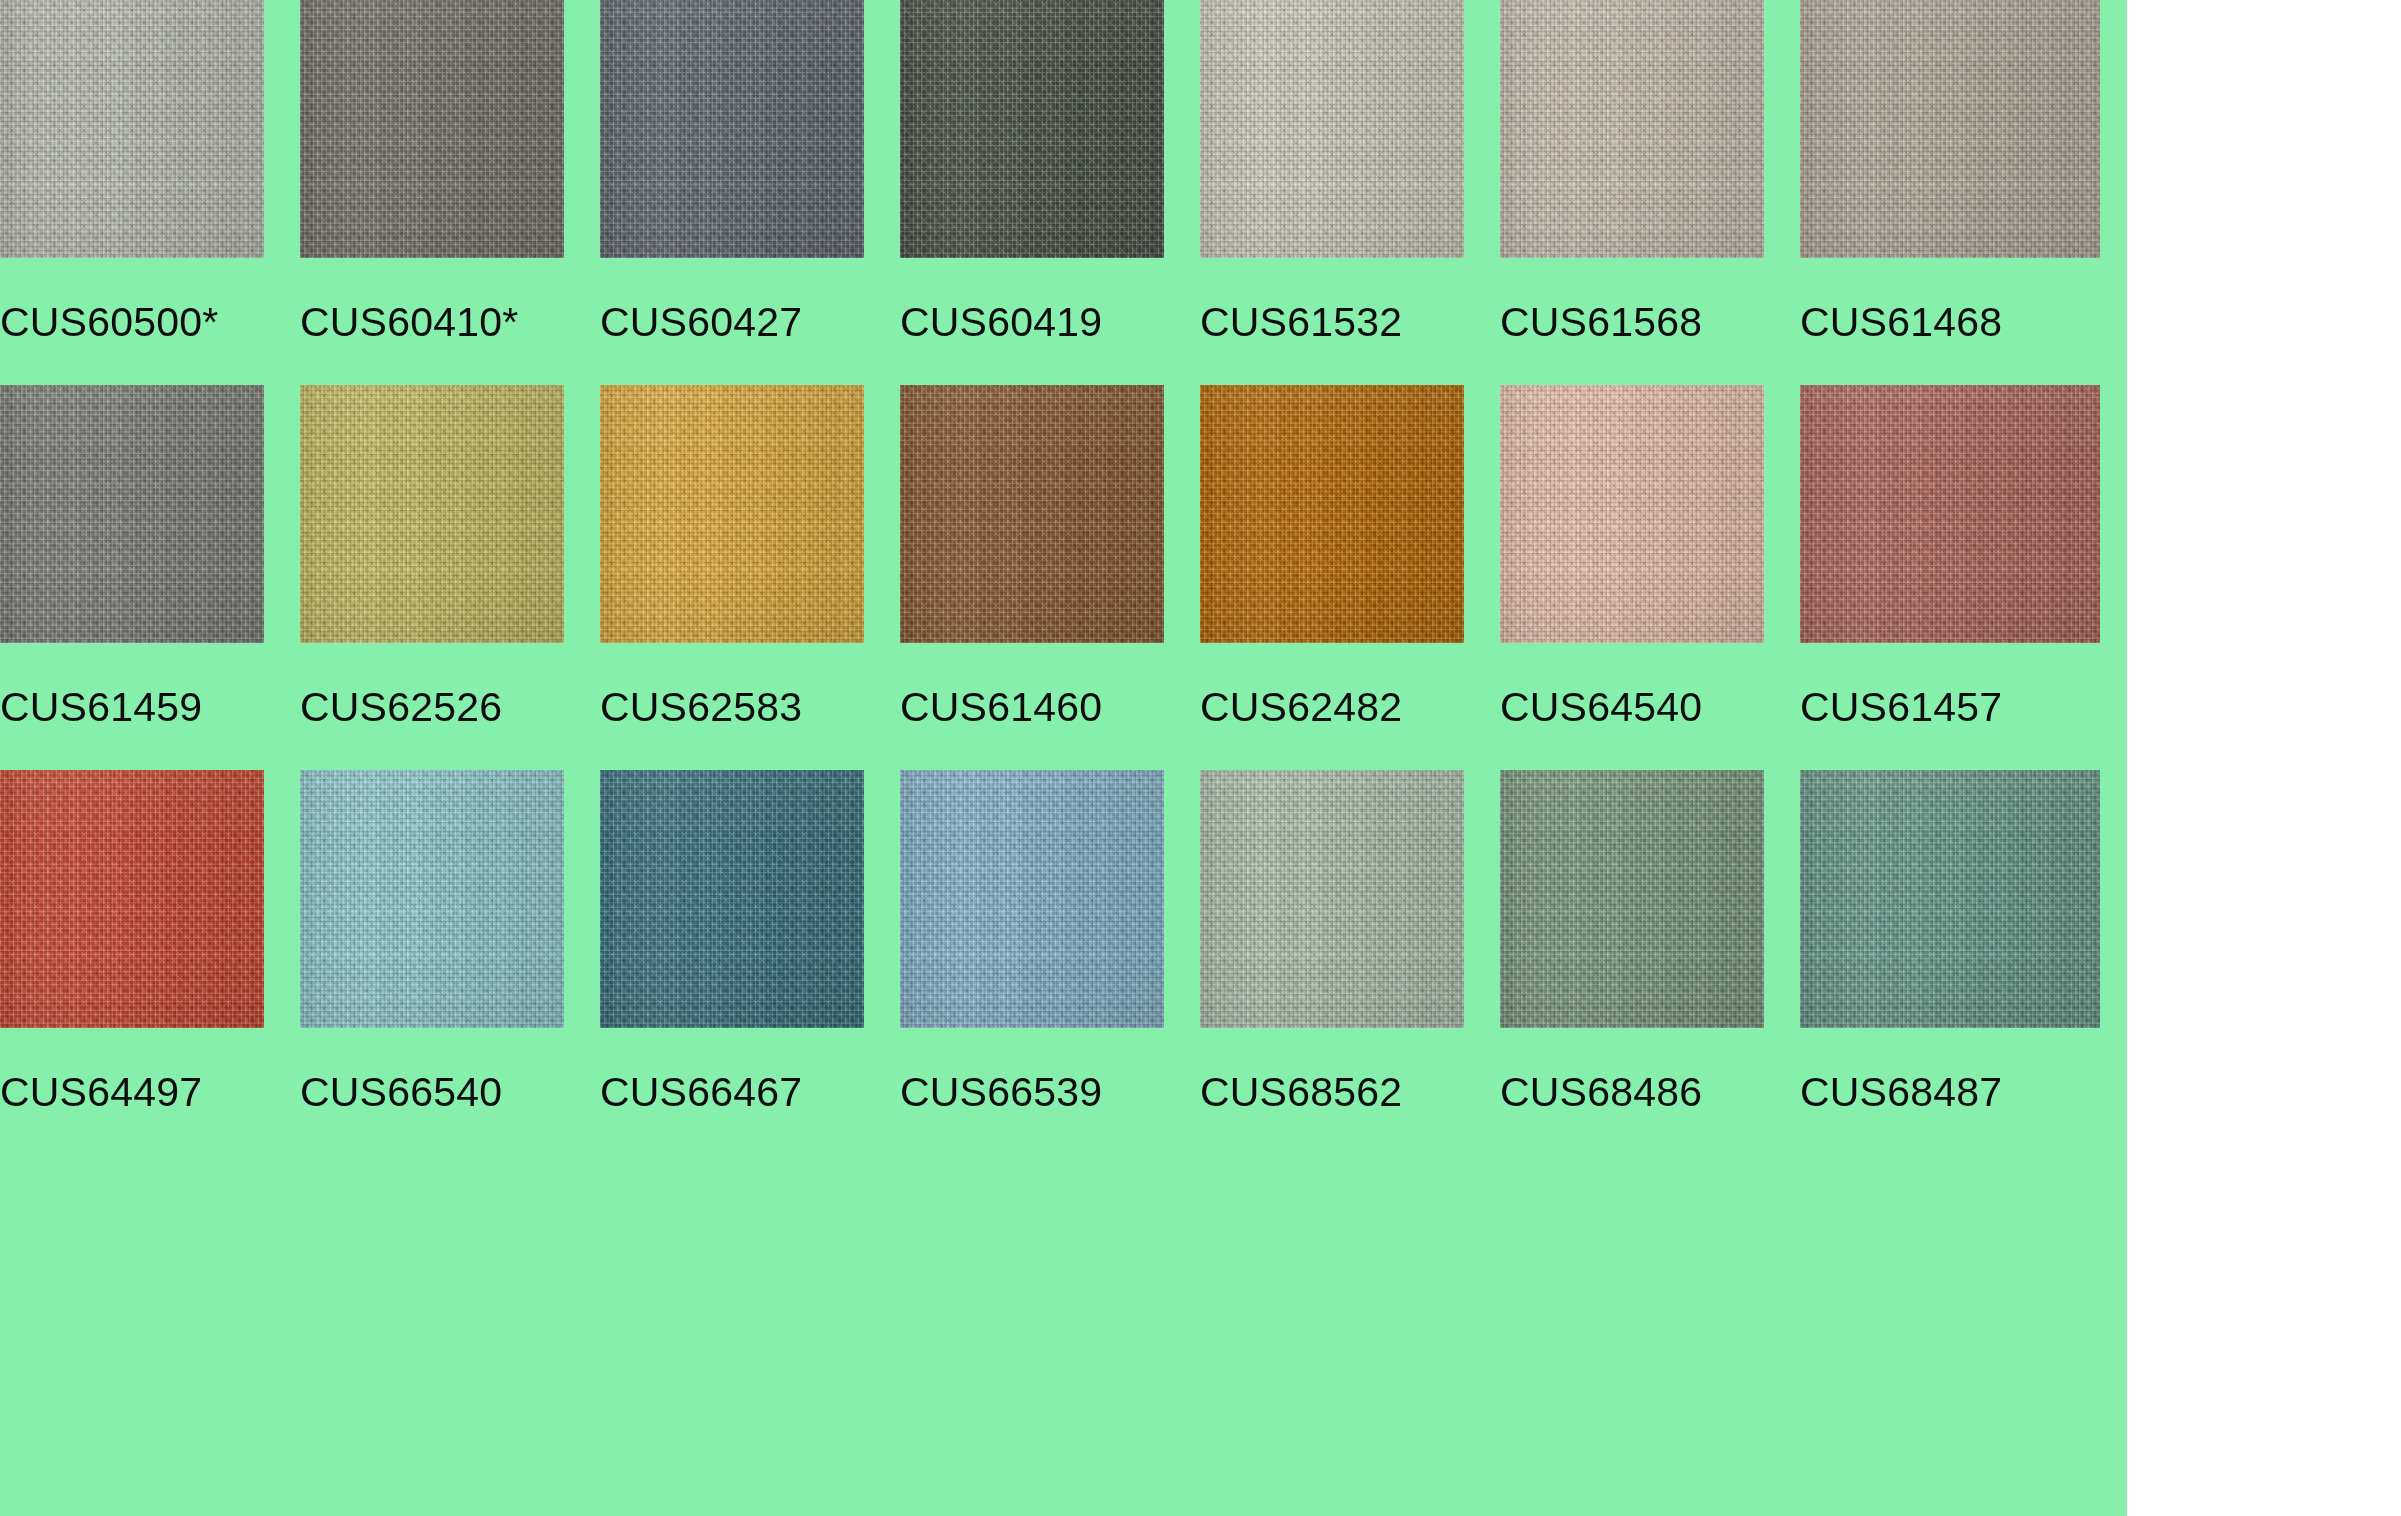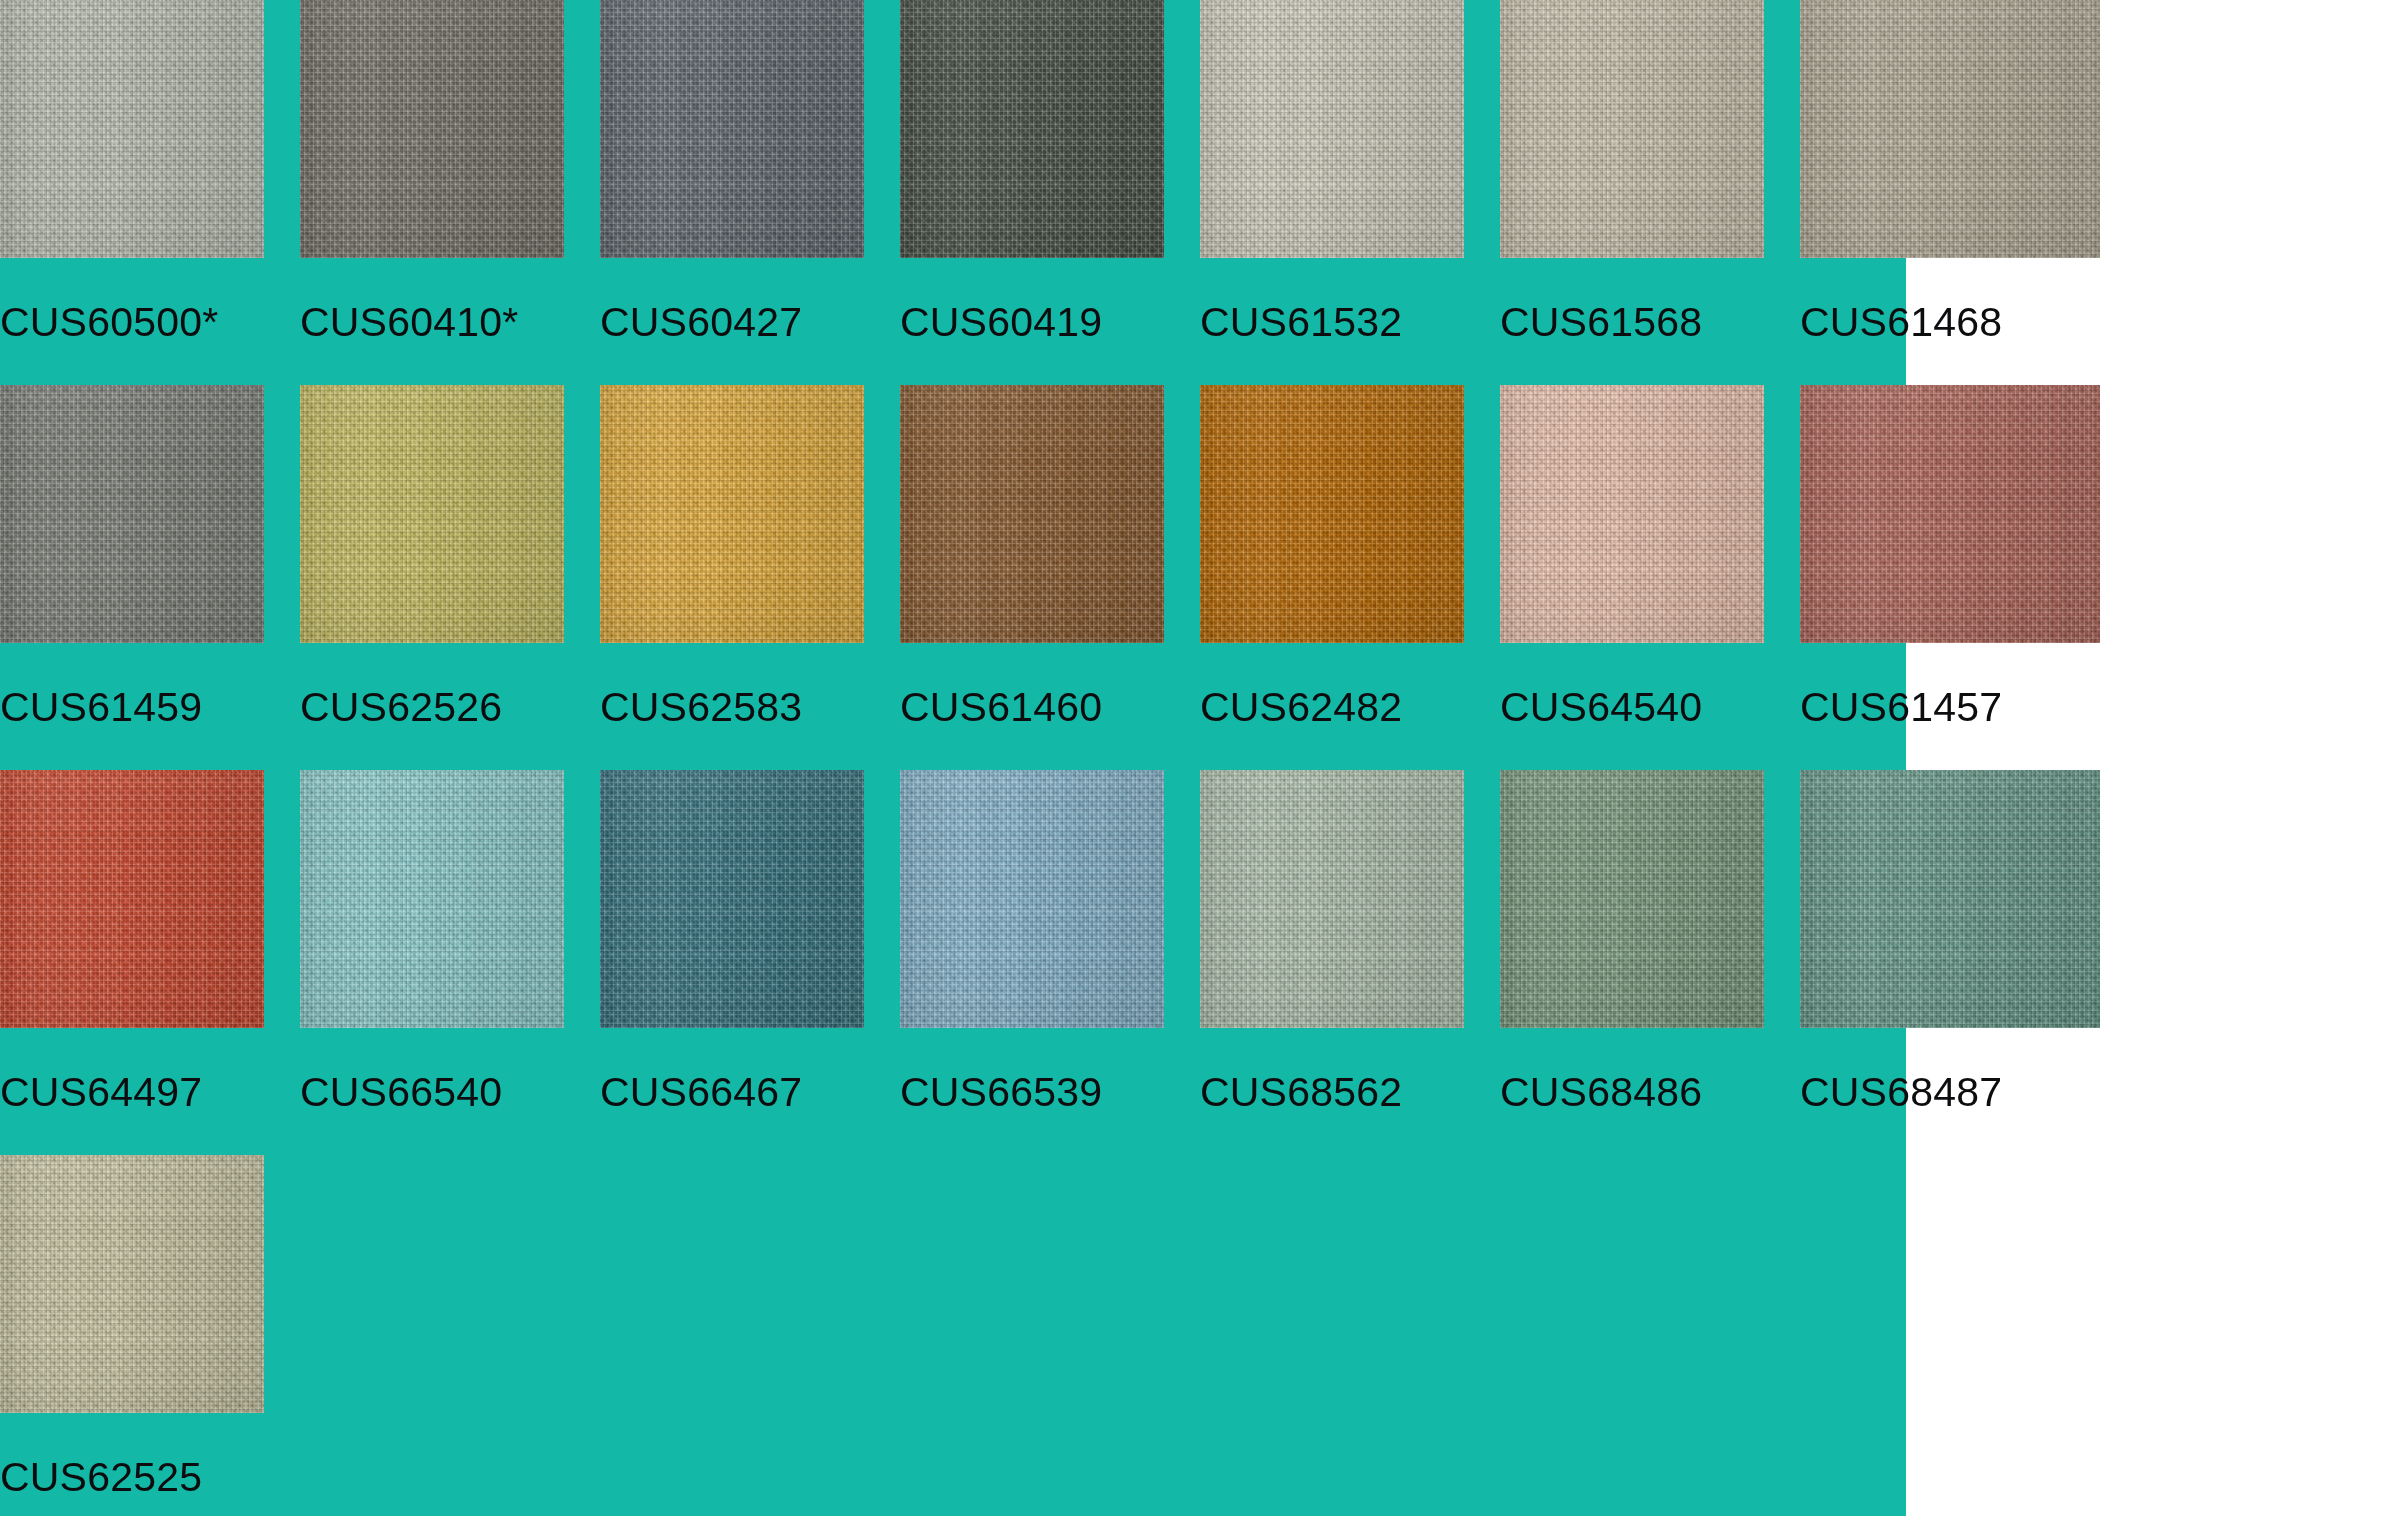--- a/index.html
+++ b/index.html
@@ -10,23 +10,23 @@
   }
   body {
     width: 2401px;
     height: 1516px;
     font-family: "Liberation Sans", "DejaVu Sans", sans-serif;
     overflow: hidden;
   }
 
   #swatch-board {
     position: relative;
-    width: 1906px;
+    width: 2127px;
     height: 1516px;
-    background: #14b8a6;
+    background: #86efac;
     box-sizing: border-box;
   }
 
   .swatch-row {
     display: flex;
     flex-direction: row;
     align-items: flex-start;
     width: 2401px;
     height: 385px;
     box-sizing: border-box;
@@ -350,29 +350,20 @@
         <div class="swatch-chip" style="background-color: rgb(104, 153, 138);">
           <div class="weave-warp"></div>
           <div class="weave-weft"></div>
           <div class="weave-slub"></div>
           <div class="weave-shade"></div>
         </div>
         <div class="swatch-label">CUS68487</div>
       </div>
     </div>
     <div class="swatch-row">
-      <div class="swatch-cell">
-        <div class="swatch-chip" style="background-color: rgb(198, 195, 161);">
-          <div class="weave-warp"></div>
-          <div class="weave-weft"></div>
-          <div class="weave-slub"></div>
-          <div class="weave-shade"></div>
-        </div>
-        <div class="swatch-label">CUS62525</div>
-      </div>
       <div class="swatch-cell"></div>
       <div class="swatch-cell"></div>
       <div class="swatch-cell"></div>
       <div class="swatch-cell"></div>
       <div class="swatch-cell"></div>
       <div class="swatch-cell"></div>
     </div>
   </div>
 
 

